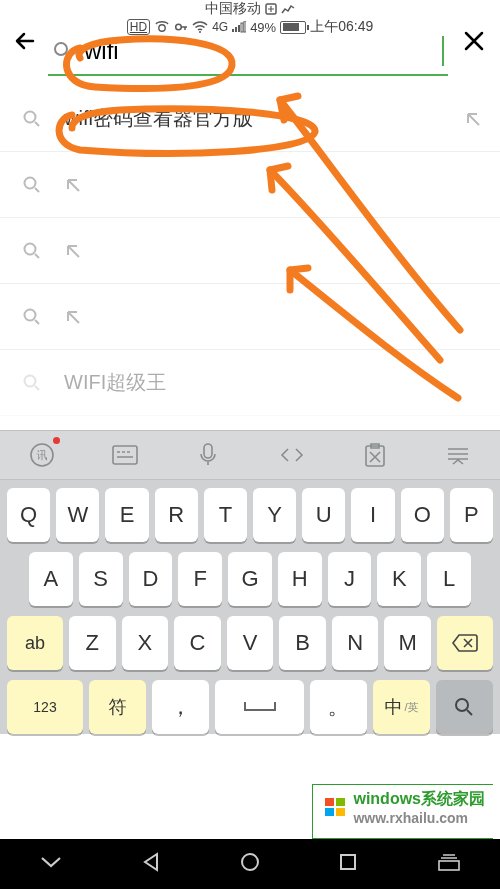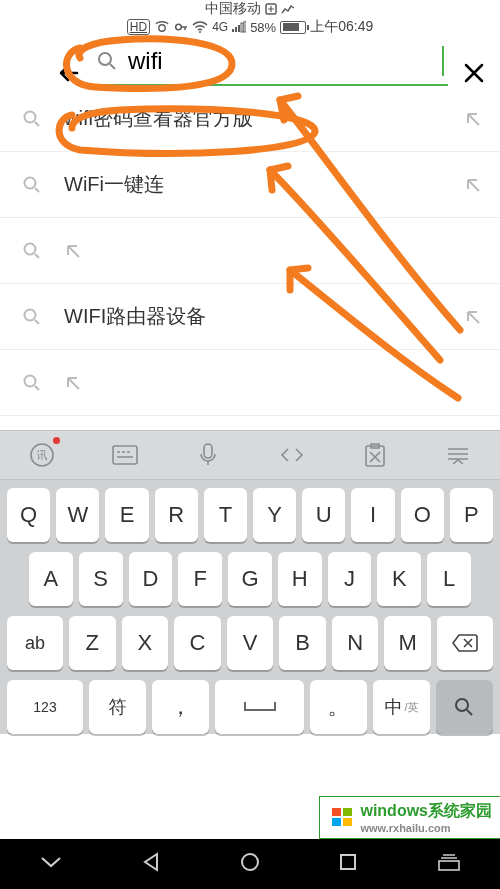--- a/index.html
+++ b/index.html
@@ -41,24 +41,23 @@
   }
   .batt-fill {
     position: absolute;
     left: 1.5px; top: 1.5px; bottom: 1.5px;
     width: 68%;
     background: #5a5a5a;
   }
   
   .search-bar {
     display: flex;
-    align-items: flex-end;
+    align-items: flex-start;
     height: 58px;
     padding: 0 4px;
-    margin-left: 44px;
   }
   .back-arrow { width: 44px; display:flex; align-items:center; justify-content:center; }
   .search-field {
     flex: 1;
     display: flex;
     align-items: center;
     border-bottom: 2px solid #4caf50;
     height: 48px;
     padding: 0 4px;
     margin-right: 4px;
@@ -140,21 +139,21 @@
     height: 54px;
     margin: 0 3px;
     flex: 1;
     display: flex;
     align-items: center;
     justify-content: center;
     font-size: 22px;
     color: #333;
   }
   .key.func {
-    background: #ffffff;
+    background: #fef9c3;
     color: #333;
     font-size: 18px;
   }
   .key.func2 { background:#b7bbbd; }
   .row2 { padding: 0 22px; }
   .row3 .key.func { flex: 0 0 56px; }
   .row4 .key { height: 54px; }
   .row4 .key.wide { flex: 1.2; font-size: 14px; }
   .row4 .key.space { flex: 1.4; background:#fff; }
   .row4 .key.sm { flex: 0.9; }
@@ -165,34 +164,34 @@
     left: 0; right: 0; bottom: 0;
     height: 50px;
     background: #000;
     display: flex;
     align-items: center;
     justify-content: space-around;
   }
   
   .watermark {
     position: absolute;
-    right: 0; bottom: 50px;
+    right: 7px; bottom: 50px;
     background: rgba(255,255,255,0.9);
     border: 1.5px solid #2e9b2e;
     border-right: none;
     font-size: 16px;
     font-weight: bold;
-    padding: 4px 8px 4px 10px;
+    padding: 4px 8px 12px 10px;
     display: flex;
     align-items: center;
     gap: 4px;
     justify-content: flex-end;
   }
   .watermark .w-main { color: #2e9b2e; }
-  .watermark .w-sub { font-size: 11px; color: #888; display:block; }
+  .watermark .w-sub { font-size: 14px; color: #888; display:block; }
   
   .anno {
     position: absolute;
     inset: 0;
     pointer-events: none;
   }
 </style>
 </head>
 <body>
 
@@ -222,21 +221,21 @@
         <circle cx="8" cy="12" r="1" fill="#5a5a5a"></circle>
       </svg>
     <span style="font-size:12px;">4G</span>
     <svg width="14" height="12" viewBox="0 0 14 12">
         <rect x="0" y="8" width="2" height="3" fill="#5a5a5a"></rect>
         <rect x="3" y="6" width="2" height="5" fill="#5a5a5a"></rect>
         <rect x="6" y="4" width="2" height="7" fill="#5a5a5a"></rect>
         <rect x="9" y="2" width="2" height="9" fill="none" stroke="#5a5a5a"></rect>
         <rect x="12" y="0" width="2" height="11" fill="none" stroke="#5a5a5a"></rect>
       </svg>
-    <span style="font-size:13px;">58%</span>
+    <span style="font-size:13px;">49%</span>
     <span class="batt">
         <span class="batt-fill"></span>
       </span>
     <span>上午06:49</span>
   </div>
 </div>
 
 <div class="search-bar">
   <div class="back-arrow">
     <svg width="26" height="26" viewBox="0 0 26 26">
@@ -267,40 +266,29 @@
     <span class="sug-text">wifi密码查看器官方版</span>
     <svg class="sug-arrow" width="18" height="18" viewBox="0 0 18 18">
         <path d="M4 4h9M4 4v9M4 4l11 11" fill="none" stroke="#bbb" stroke-width="2"></path>
       </svg>
   </div>
   <div class="sug-row">
     <svg class="sug-icon" width="20" height="20" viewBox="0 0 20 20">
         <circle cx="8" cy="8" r="5.5" fill="none" stroke="#bbb" stroke-width="2"></circle>
         <path d="M13 13l4 4" stroke="#bbb" stroke-width="2"></path>
       </svg>
-    <span class="sug-text">WiFi一键连</span>
     <svg class="sug-arrow" width="18" height="18" viewBox="0 0 18 18">
         <path d="M4 4h9M4 4v9M4 4l11 11" fill="none" stroke="#bbb" stroke-width="2"></path>
       </svg>
   </div>
   <div class="sug-row">
     <svg class="sug-icon" width="20" height="20" viewBox="0 0 20 20">
         <circle cx="8" cy="8" r="5.5" fill="none" stroke="#bbb" stroke-width="2"></circle>
         <path d="M13 13l4 4" stroke="#bbb" stroke-width="2"></path>
       </svg>
-    <svg class="sug-arrow" width="18" height="18" viewBox="0 0 18 18">
-        <path d="M4 4h9M4 4v9M4 4l11 11" fill="none" stroke="#bbb" stroke-width="2"></path>
-      </svg>
-  </div>
-  <div class="sug-row">
-    <svg class="sug-icon" width="20" height="20" viewBox="0 0 20 20">
-        <circle cx="8" cy="8" r="5.5" fill="none" stroke="#bbb" stroke-width="2"></circle>
-        <path d="M13 13l4 4" stroke="#bbb" stroke-width="2"></path>
-      </svg>
-    <span class="sug-text">WIFI路由器设备</span>
     <svg class="sug-arrow" width="18" height="18" viewBox="0 0 18 18">
         <path d="M4 4h9M4 4v9M4 4l11 11" fill="none" stroke="#bbb" stroke-width="2"></path>
       </svg>
   </div>
   <div class="sug-row">
     <svg class="sug-icon" width="20" height="20" viewBox="0 0 20 20">
         <circle cx="8" cy="8" r="5.5" fill="none" stroke="#bbb" stroke-width="2"></circle>
         <path d="M13 13l4 4" stroke="#bbb" stroke-width="2"></path>
       </svg>
     <svg class="sug-arrow" width="18" height="18" viewBox="0 0 18 18">

